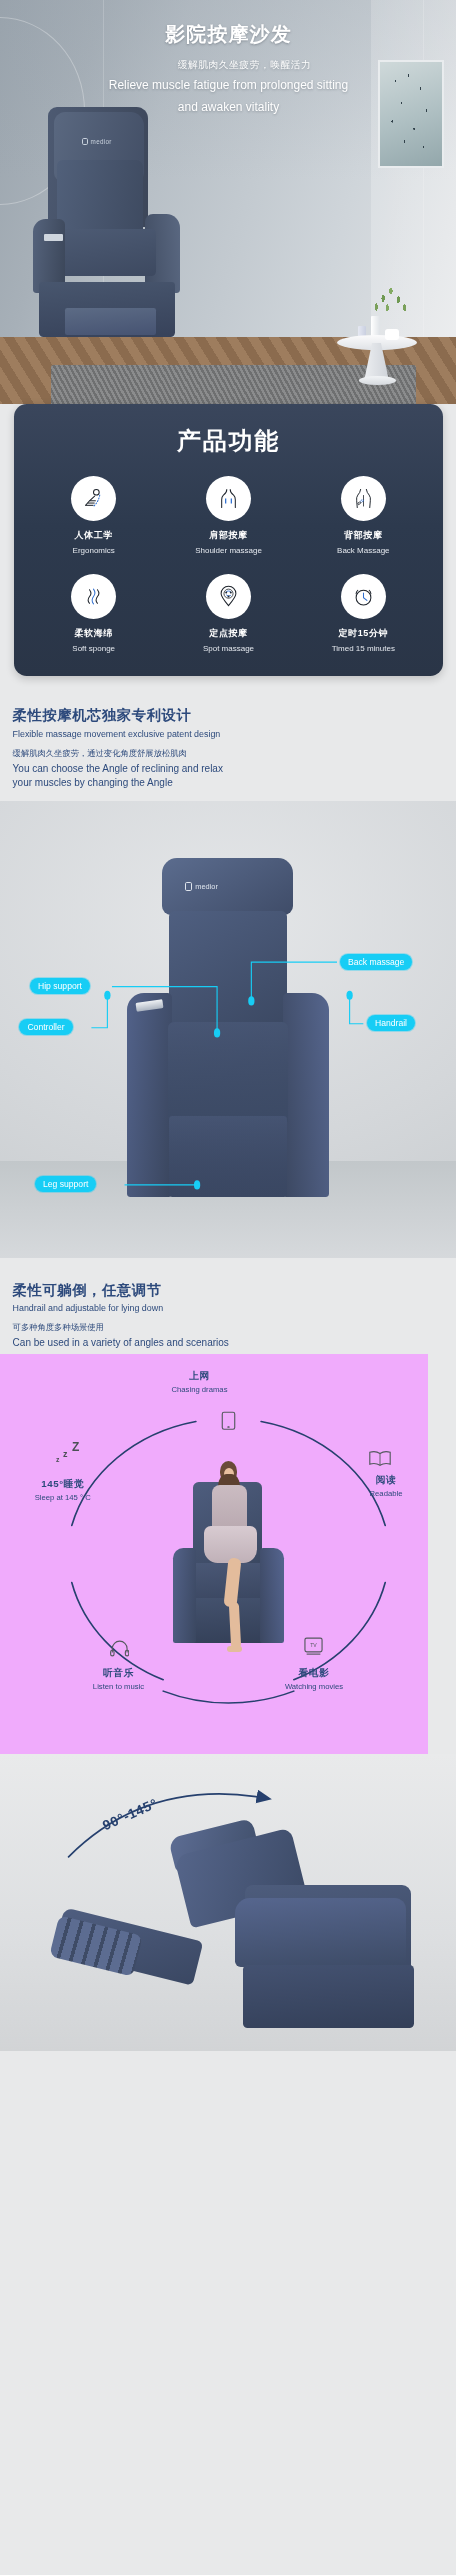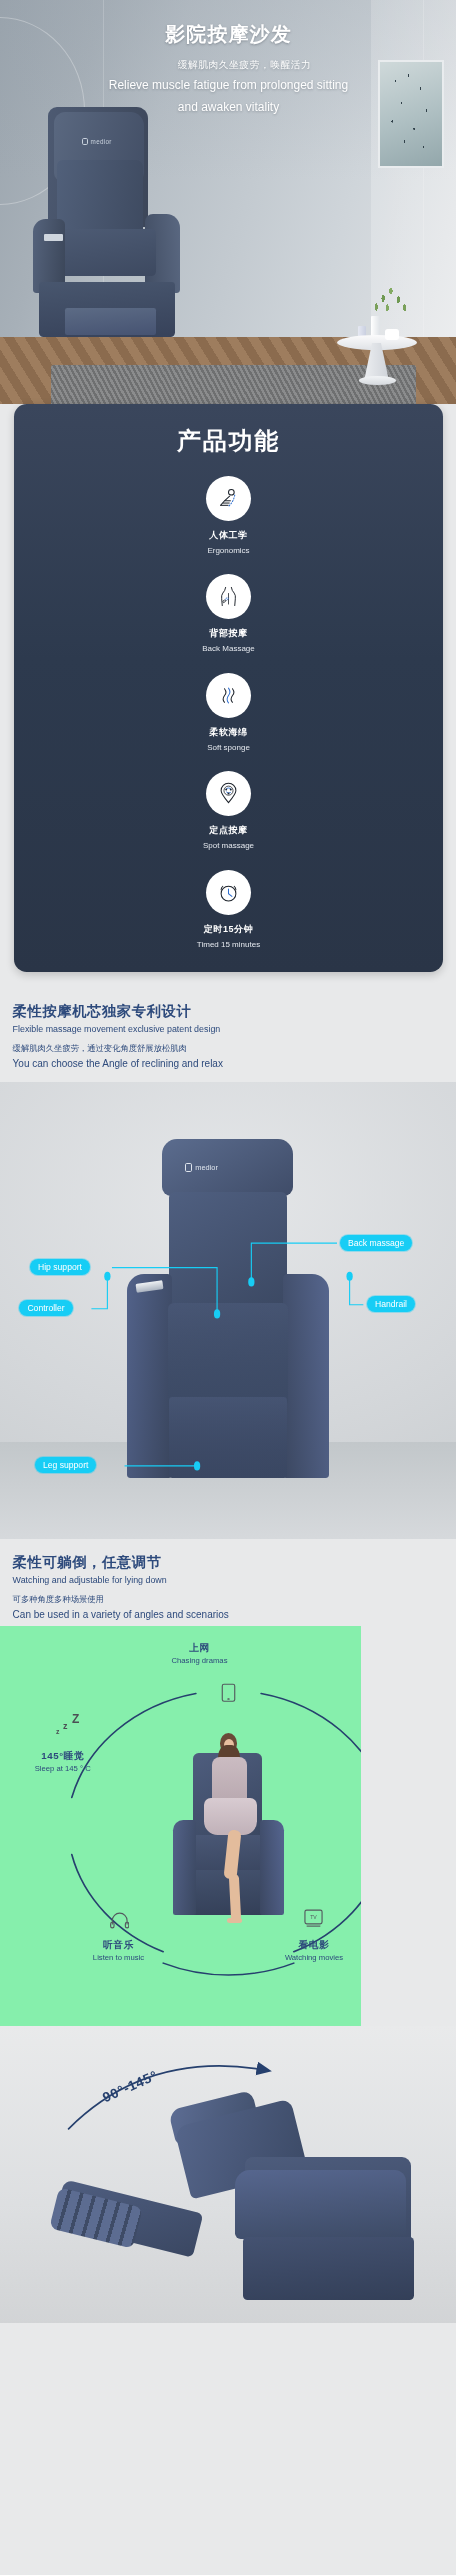--- a/index.html
+++ b/index.html
@@ -96,21 +96,21 @@
       radial-gradient(2.3px 5.1px at 44% 72%, #82a962 70%, transparent 71%);
   }
 
   
   .features-wrap { background:#e8e9ea; padding: 0 13.7px 15px; margin-top:-47px; position:relative; z-index:8; }
   .features {
     background: linear-gradient(180deg,#3a465c 0%, #2d3a4e 45%, #2a3547 100%);
     border-radius: 12.6px; padding: 20.6px 12.6px 23px; box-shadow: 0 2.3px 9px rgba(0,0,0,.18);
   }
   .features-title { color:#fff; font-size:24px; font-weight:700; text-align:center; letter-spacing:1.7px; margin-bottom:19.4px; }
-  .feat-grid { display:grid; grid-template-columns: repeat(1, 1fr); row-gap: 19.4px; }
+  .feat-grid { display:grid; grid-template-columns: repeat(3, 1fr); row-gap: 19.4px; }
   .feat { text-align:center; }
   .feat-circle {
     width:45px; height:45px; border-radius:50%; background:#fff; margin:0 auto 8px;
     display:flex; align-items:center; justify-content:center;
   }
   .feat-cn { color:#fff; font-size:9px; font-weight:700; letter-spacing:0.6px; margin-bottom:4px; }
   .feat-en { color:#e4e8ee; font-size:8px; }
 
   
   .sec-head { padding: 15px 12.6px 3.4px; }
@@ -138,21 +138,21 @@
   .fc-armR { position:absolute; left:155px; top:135px; width:46px; height:204px; background:linear-gradient(265deg,#55659000,#000); background:linear-gradient(265deg,#56668e,#3b4760); border-radius:4.6px 17px 3.4px 3.4px; }
   .fc-ctrl { position:absolute; left:8px; top:143px; width:27px; height:9px; background:linear-gradient(180deg,#eef1f4,#aab3c0); border-radius:1.7px; transform:rotate(-8deg); }
   .callout-svg { position:absolute; inset:0; width:457px; height:457px; z-index:9; }
   .pill {
     position:absolute; z-index:10; background:#17cdf5; color:#fff; font-size:8.6px;
     padding:2.9px 8px 3.4px; border-radius:8px; white-space:nowrap; font-weight:400;
     box-shadow:0 0 0 1.1px rgba(23,205,245,.35);
   }
 
   
-  .circle-stage { position:relative; width:361px; height:400px; background:#86efac; overflow:hidden; }
+  .circle-stage { position:relative; width:428px; height:400px; background:#f0abfc; overflow:hidden; }
   .circle-svg { position:absolute; inset:0; width:457px; height:400px; }
   .sc-label { position:absolute; text-align:center; color:#2d4a7c; }
   .sc-cn { font-size:9.7px; font-weight:700; letter-spacing:0.6px; }
   .sc-en { font-size:7.7px; margin-top:1.7px; }
   .sc-icon { position:absolute; color:#54595e; }
   .sc-zzz { position:absolute; color:#4b5055; font-weight:700; }
   
   .wc { position:absolute; left:171px; top:108px; width:114px; height:188px; }
   .wc-back { position:absolute; left:22px; top:19.4px; width:69px; height:86px; background:linear-gradient(150deg,#4e5d7e,#3a4760); border-radius:5.7px 5.7px 2.3px 2.3px; }
   .wc-seat { position:absolute; left:11.4px; top:101px; width:91px; height:40px; background:linear-gradient(175deg,#4a5876,#39455f); border-radius:4.6px; }
@@ -244,20 +244,32 @@
               <path d="M15 26 L26 26" fill="none" stroke="#1d232b" stroke-width="1.8"></path>
               <path d="M12 30 L24 30" fill="none" stroke="#1d232b" stroke-width="1.8"></path>
               <path d="M8 34 L22 34" fill="none" stroke="#1d232b" stroke-width="1.8"></path>
               <path d="M33 16 Q31 27 23 35" fill="none" stroke="#2f6fd0" stroke-width="1.8" stroke-dasharray="2 3" stroke-linecap="round"></path>
             </svg>
           </div>
           <div class="feat-cn">人体工学</div>
           <div class="feat-en">Ergonomics</div>
         </div>
 
+        <div class="feat">
+          <div class="feat-circle">
+            <svg width="25" height="25" viewBox="0 0 44 44">
+              <path d="M19 6 Q19 12 13 16 Q10 19 10 24 L10 38" fill="none" stroke="#1d232b" stroke-width="1.8" stroke-linecap="round"></path>
+              <path d="M25 6 Q25 12 31 16 Q34 19 34 24 L34 38" fill="none" stroke="#1d232b" stroke-width="1.8" stroke-linecap="round"></path>
+              <line x1="17" y1="22" x2="17" y2="31" stroke="#2f6fd0" stroke-width="2.2"></line>
+              <line x1="27" y1="22" x2="27" y2="31" stroke="#2f6fd0" stroke-width="2.2"></line>
+            </svg>
+          </div>
+          <div class="feat-cn">肩部按摩</div>
+          <div class="feat-en">Shoulder massage</div>
+        </div>
 
         <div class="feat">
           <div class="feat-circle">
             <svg width="25" height="25" viewBox="0 0 44 44">
               <path d="M17 6 Q16 12 12 16 Q9 20 10 26 L11 38" fill="none" stroke="#1d232b" stroke-width="1.7" stroke-linecap="round"></path>
               <path d="M27 6 Q28 12 32 16 Q35 20 34 26 L33 38" fill="none" stroke="#1d232b" stroke-width="1.7" stroke-linecap="round"></path>
               <line x1="22" y1="16" x2="22" y2="36" stroke="#1d232b" stroke-width="1.4"></line>
               <path d="M12 30 q3 -3 6 -1 q-2 3 -5 4 z" fill="none" stroke="#1d232b" stroke-width="1.4"></path>
               <path d="M17 27 l2 -3 M20 28 l2 -3" stroke="#2f6fd0" stroke-width="1.4" stroke-linecap="round"></path>
             </svg>
@@ -310,20 +322,21 @@
       </div>
     </div>
   </section>
 
   <section>
     <div class="sec-head">
       <div class="sec-cn">柔性按摩机芯独家专利设计</div>
       <div class="sec-en">Flexible massage movement exclusive patent design</div>
       <div class="sec-sub-cn">缓解肌肉久坐疲劳，通过变化角度舒展放松肌肉</div>
       <div class="sec-sub-en">You can choose the Angle of reclining and relax</div>
+      <div class="sec-sub-en" style="margin-top:0">your muscles by changing the Angle</div>
     </div>
 
     <div class="callout-stage">
       <div class="cs-floor"></div>
 
       <div class="fc">
         <div class="fc-head"></div>
         <div class="fc-logo">
           <span class="mark"></span>
           <span>medior</span>
@@ -355,23 +368,23 @@
 
       <div class="pill" style="left:340px; top:153px;">Back massage</div>
       <div class="pill" style="left:30px; top:177px;">Hip support</div>
       <div class="pill" style="left:367px; top:214px;">Handrail</div>
       <div class="pill" style="left:19.4px; top:218px;text-align:center;">Controller</div>
       <div class="pill" style="left:35px; top:375px;">Leg support</div>
     </div>
   </section>
 
   <section>
-    <div class="sec-head" style="padding-top:14px">
+    <div class="sec-head" style="padding-top:23px">
       <div class="sec-cn">柔性可躺倒，任意调节</div>
-      <div class="sec-en">Watching and adjustable for lying down</div>
+      <div class="sec-en">Handrail and adjustable for lying down</div>
       <div class="sec-sub-cn">可多种角度多种场景使用</div>
       <div class="sec-sub-en">Can be used in a variety of angles and scenarios</div>
     </div>
 
     <div class="circle-stage">
       <svg class="circle-svg" viewBox="0 0 700 700" preserveAspectRatio="none">
         <g stroke="#26406e" stroke-width="2.6" fill="none" stroke-linecap="round">
           <path d="M300 118 A 250 250 0 0 0 110 300"></path>
           <path d="M400 118 A 250 250 0 0 1 590 300"></path>
           <path d="M110 400 A 250 250 0 0 0 250 570"></path>

